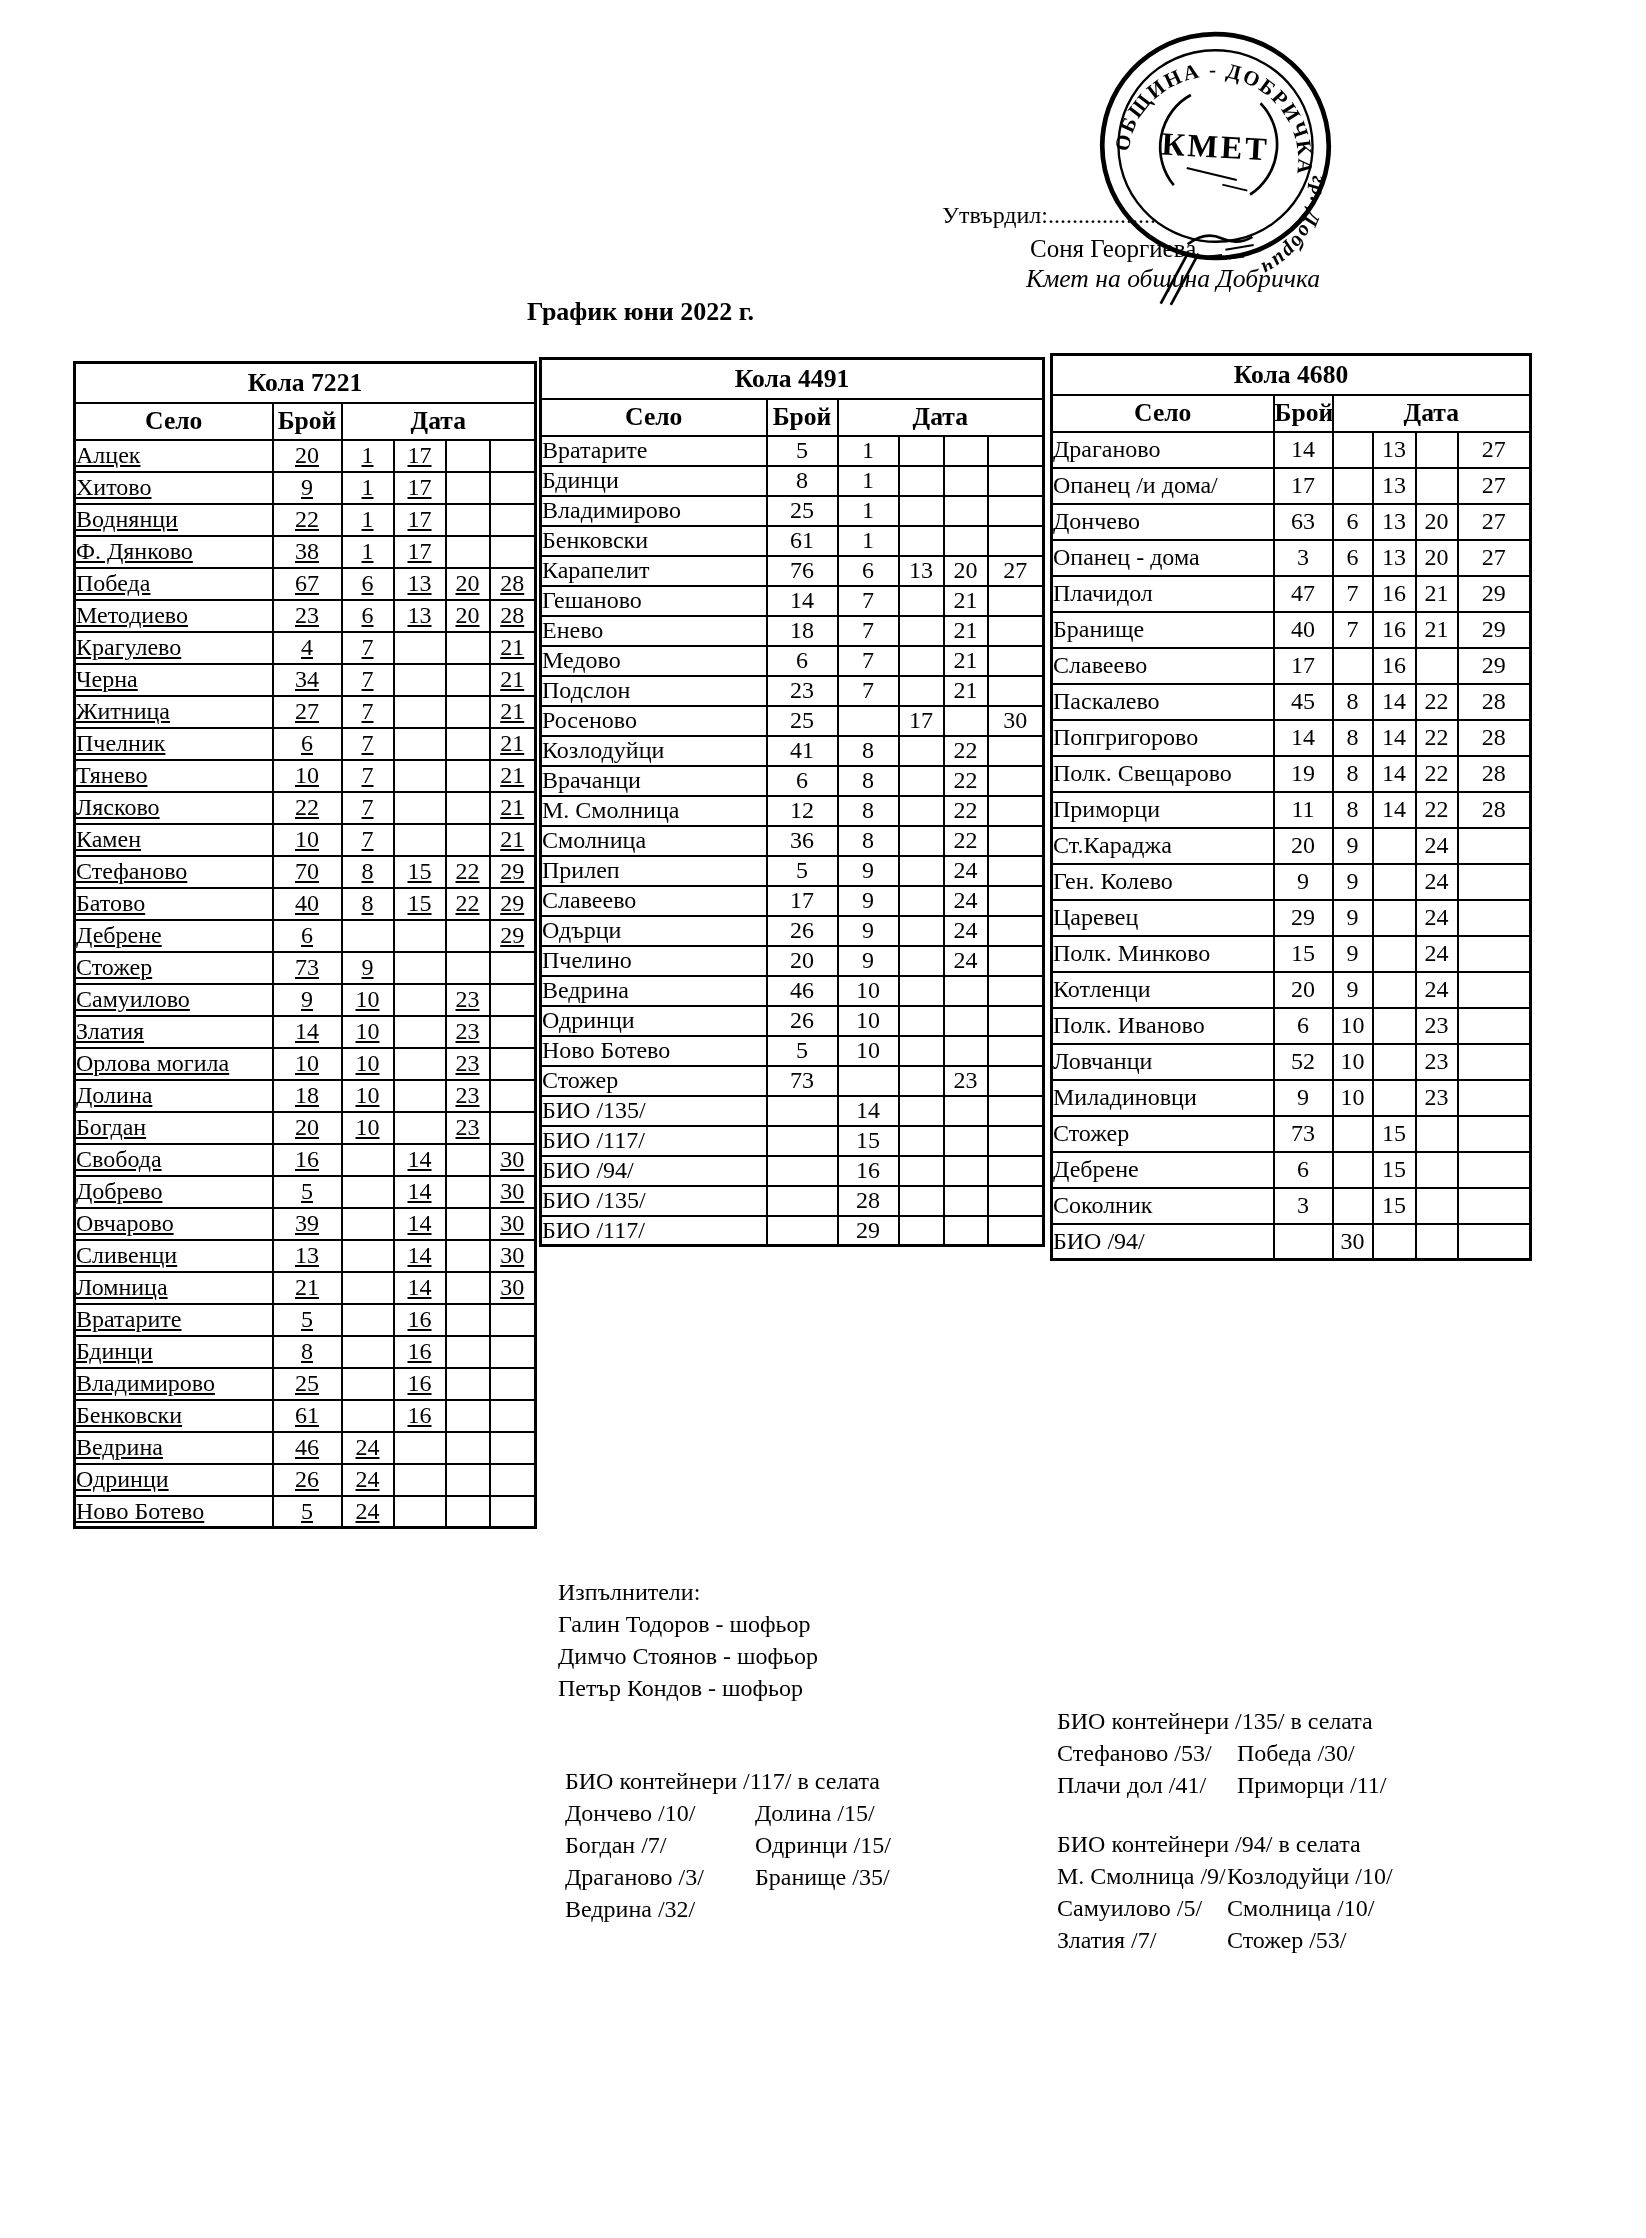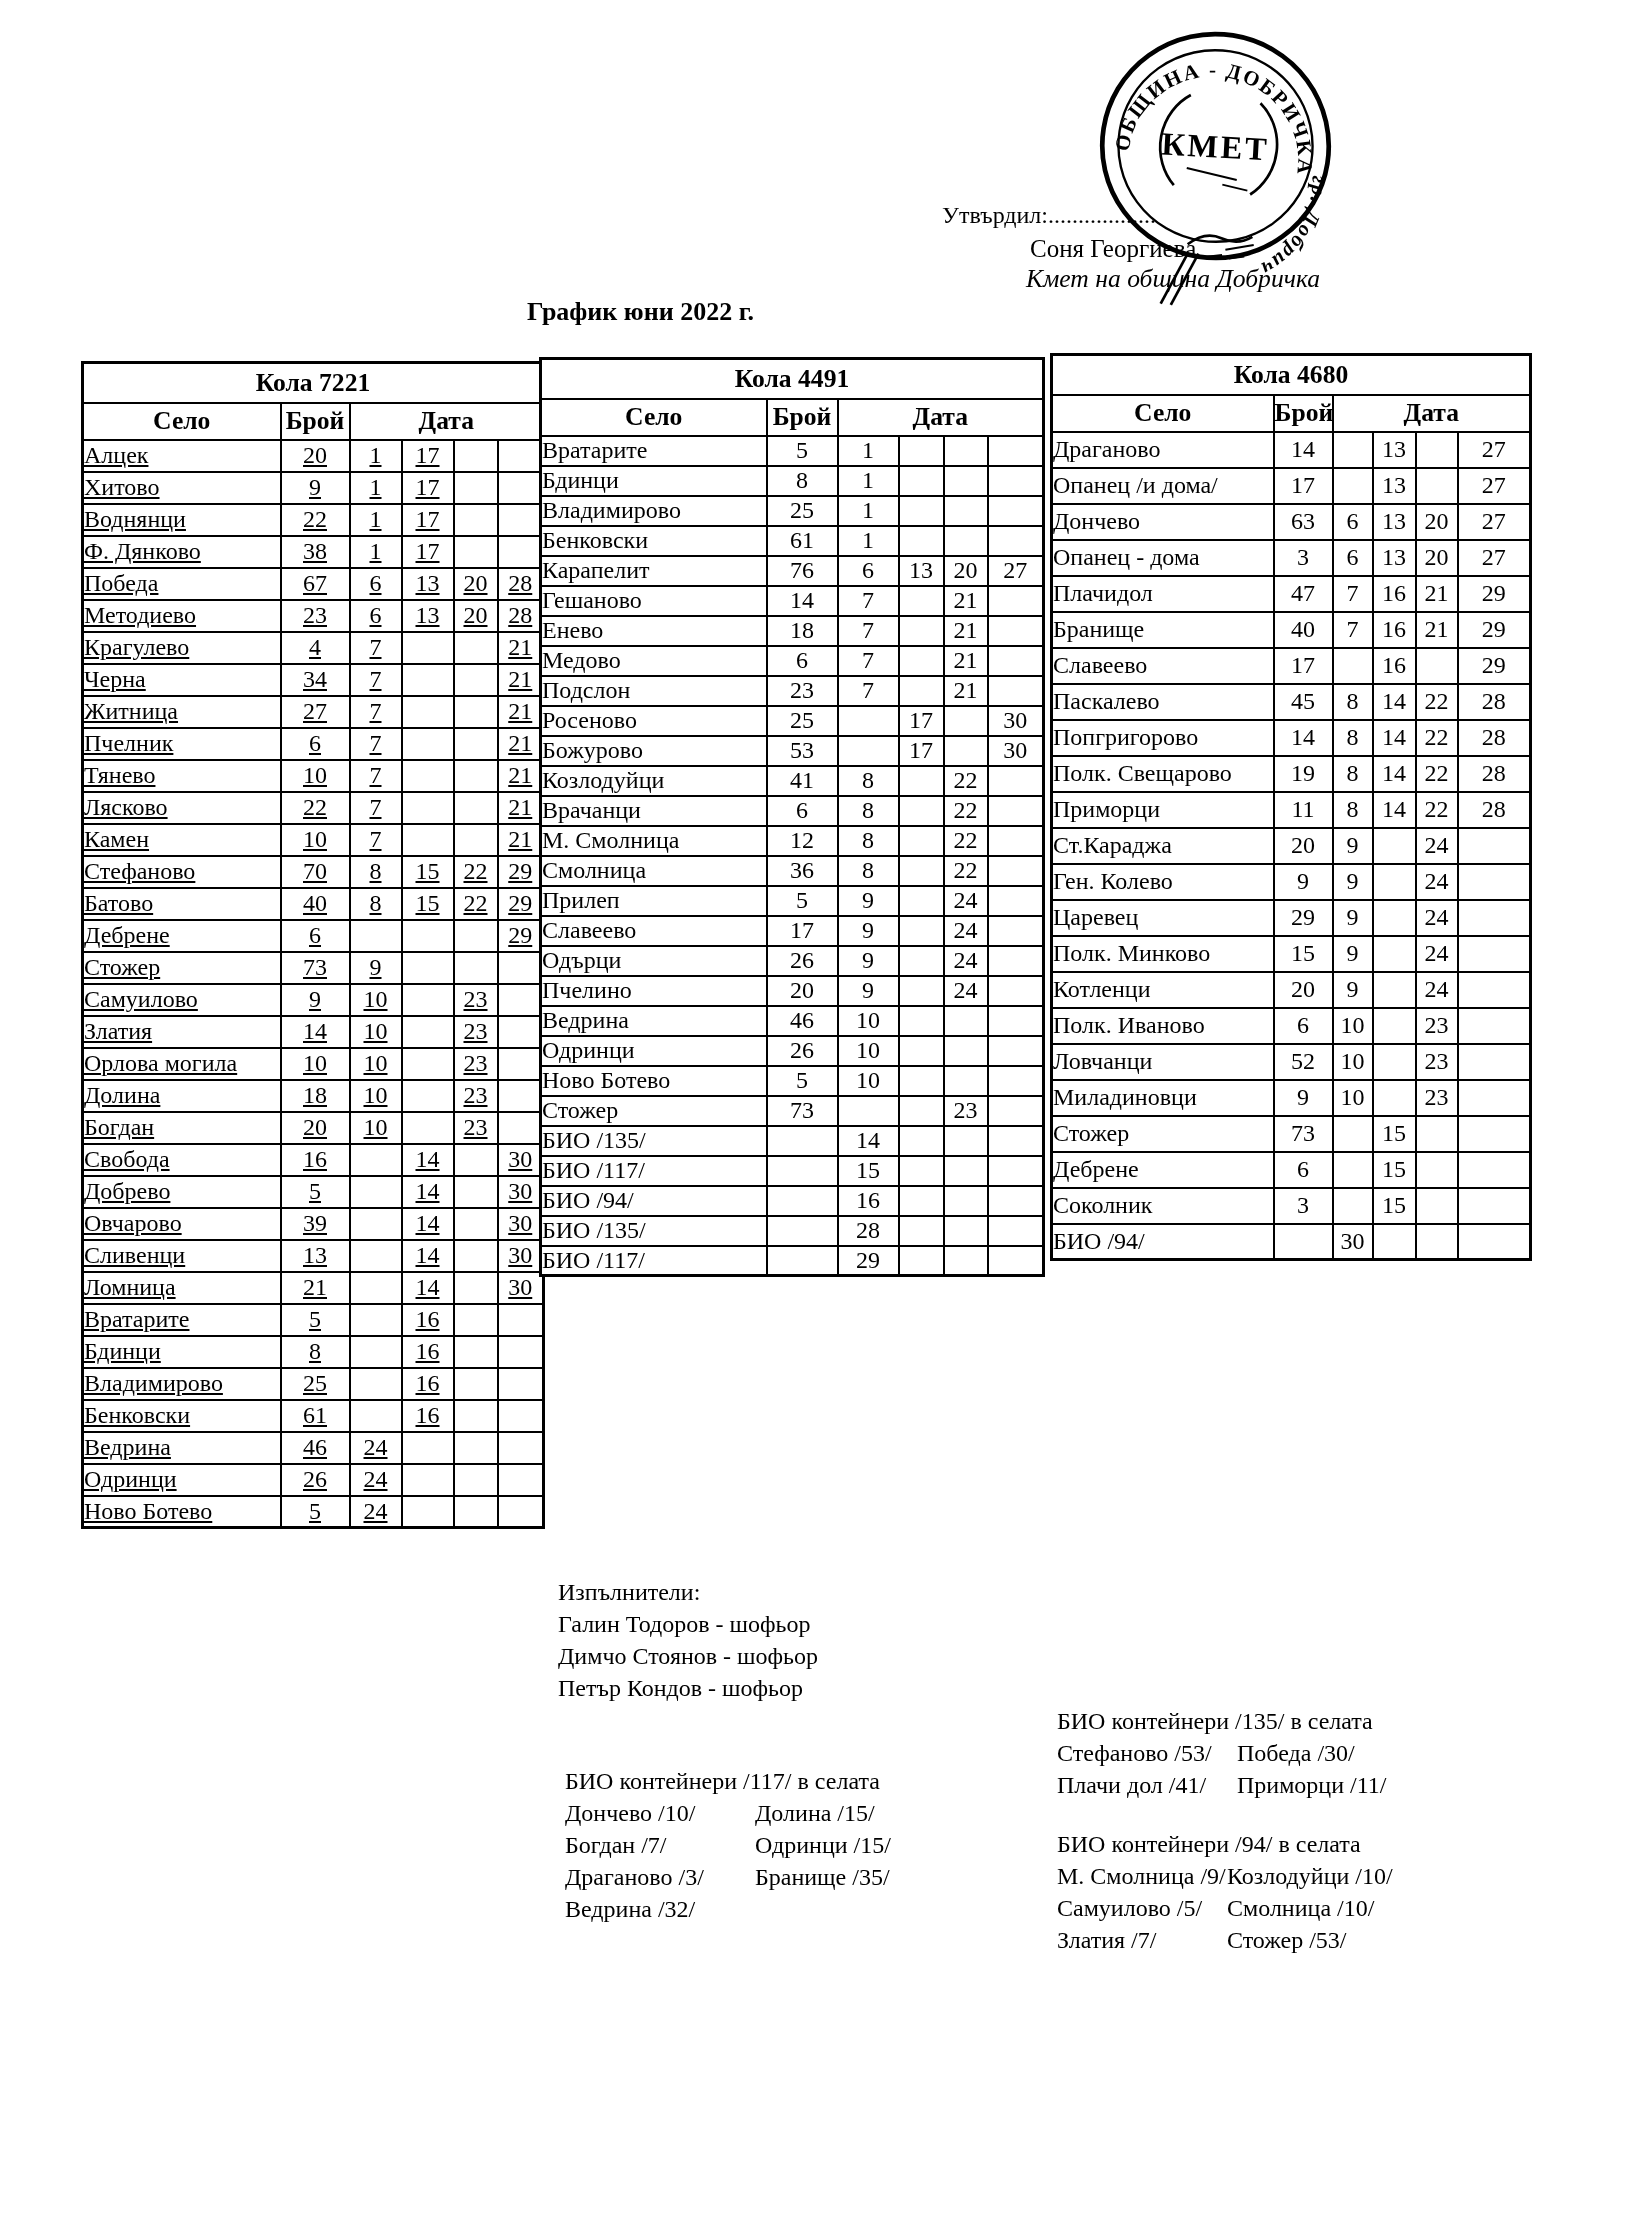--- a/index.html
+++ b/index.html
@@ -20,21 +20,21 @@
   
   table.sched{position:absolute;border-collapse:collapse;table-layout:fixed;background:#fff;}
   .sched th,.sched td{border:2px solid #000;overflow:hidden;white-space:nowrap;padding:0;}
   .sched{border:3.4px solid #000;}
   .sched thead th{font-size:25.6px;font-weight:bold;text-align:center;}
   .sched thead tr.grp{height:40px;}
   .sched thead tr.hdr{height:37px;}
   .sched td{font-size:24px;}
   .c-selo{text-align:left;padding-left:6.7px;}
   .c-num{text-align:center;}
-  .g1{left:81px;top:361px;width:461px;}
+  .g1{left:73px;top:361px;width:461px;}
   .g2{left:539px;top:357px;width:502px;}
   .g3{left:1050px;top:353px;width:480px;}
   .g1 tbody tr{height:32px;text-decoration:underline;}
   .g2 tbody tr{height:30px;}
   .g3 tbody tr{height:36px;}
 
   .g1 col.w0{width:198px}.g1 col.w1{width:69px}.g1 col.w2{width:52px}
   .g1 col.w3{width:52px}.g1 col.w4{width:44px}.g1 col.w5{width:46px}
   .g2 col.w0{width:226px}.g2 col.w1{width:71px}.g2 col.w2{width:61px}
   .g2 col.w3{width:45px}.g2 col.w4{width:44px}.g2 col.w5{width:56px}
@@ -486,28 +486,20 @@
         </tr>
         <tr>
           <td class="c-selo">Росеново</td>
           <td class="c-num">25</td>
           <td class="c-num"></td>
           <td class="c-num">17</td>
           <td class="c-num"></td>
           <td class="c-num">30</td>
         </tr>
         <tr>
-          <td class="c-selo">Божурово</td>
-          <td class="c-num">53</td>
-          <td class="c-num"></td>
-          <td class="c-num">17</td>
-          <td class="c-num"></td>
-          <td class="c-num">30</td>
-        </tr>
-        <tr>
           <td class="c-selo">Козлодуйци</td>
           <td class="c-num">41</td>
           <td class="c-num">8</td>
           <td class="c-num"></td>
           <td class="c-num">22</td>
           <td class="c-num"></td>
         </tr>
         <tr>
           <td class="c-selo">Врачанци</td>
           <td class="c-num">6</td>

